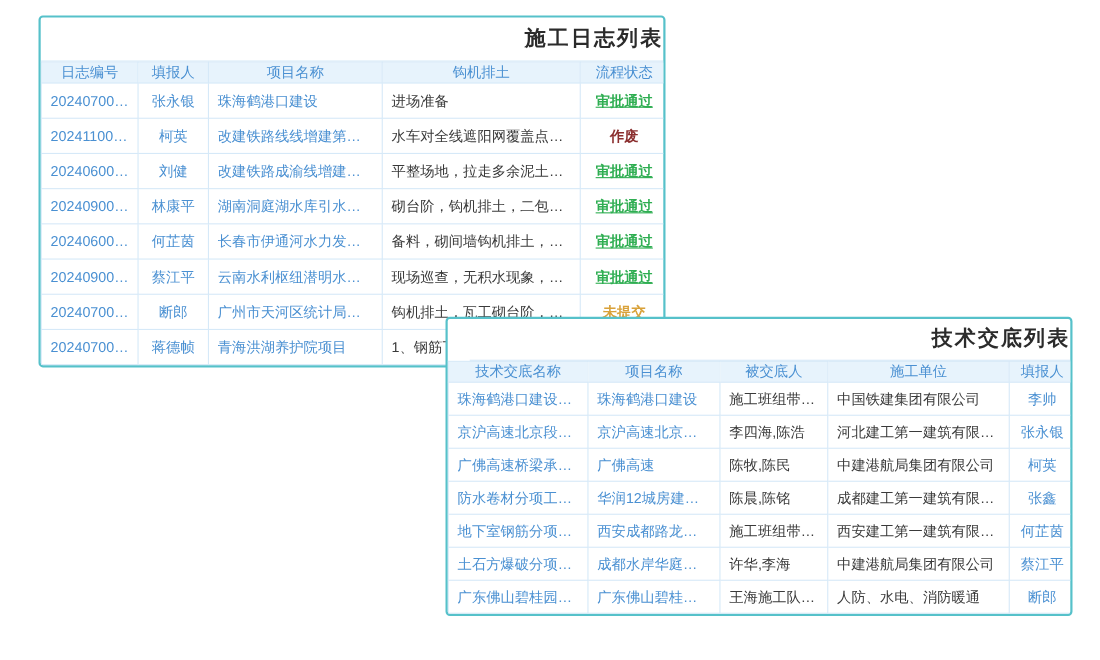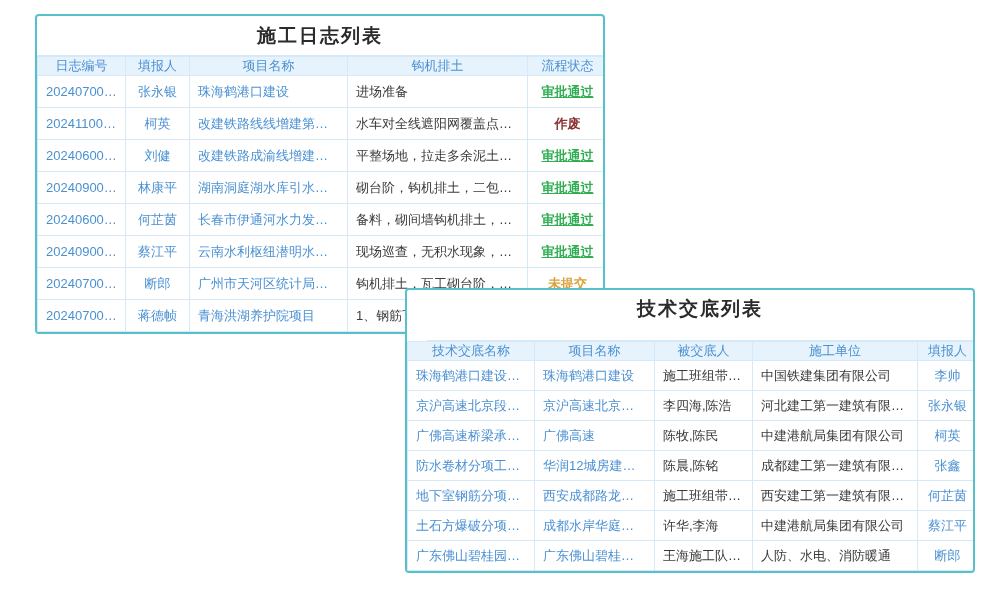--- a/index.html
+++ b/index.html
@@ -21,26 +21,26 @@
 
   .panel {
     position:absolute; background:#fff;
     border:2px solid var(--panel-border);
     border-radius:4px; overflow:hidden;
   }
   #log-panel  { left:35px;  top:14px;  width:570px; z-index:1; }
   #tech-panel { left:405px; top:288px; width:570px; z-index:2; }
 
   .panel-title {
-    height:40px; line-height:40px; text-align:center;
+    height:40px; line-height:40px; text-align:right;
     font-size:19px; font-weight:bold; color:var(--title-text);
     border-bottom:1px solid var(--grid-line);
     letter-spacing:2px;
   }
-  #tech-panel .panel-title { height:51px; line-height:38px;margin-left:20px; }
+  #tech-panel .panel-title { height:38px; line-height:38px;margin-left:20px; }
 
   table { width:100%; border-collapse:collapse; table-layout:fixed; }
   th, td {
     border:1px solid var(--grid-line);
     font-size:13px; padding:0 8px;
     white-space:nowrap; overflow:hidden; text-overflow:ellipsis;
   }
   th {
     background:var(--header-bg); color:var(--header-text);
     font-weight:normal; height:16px; text-align:center;

